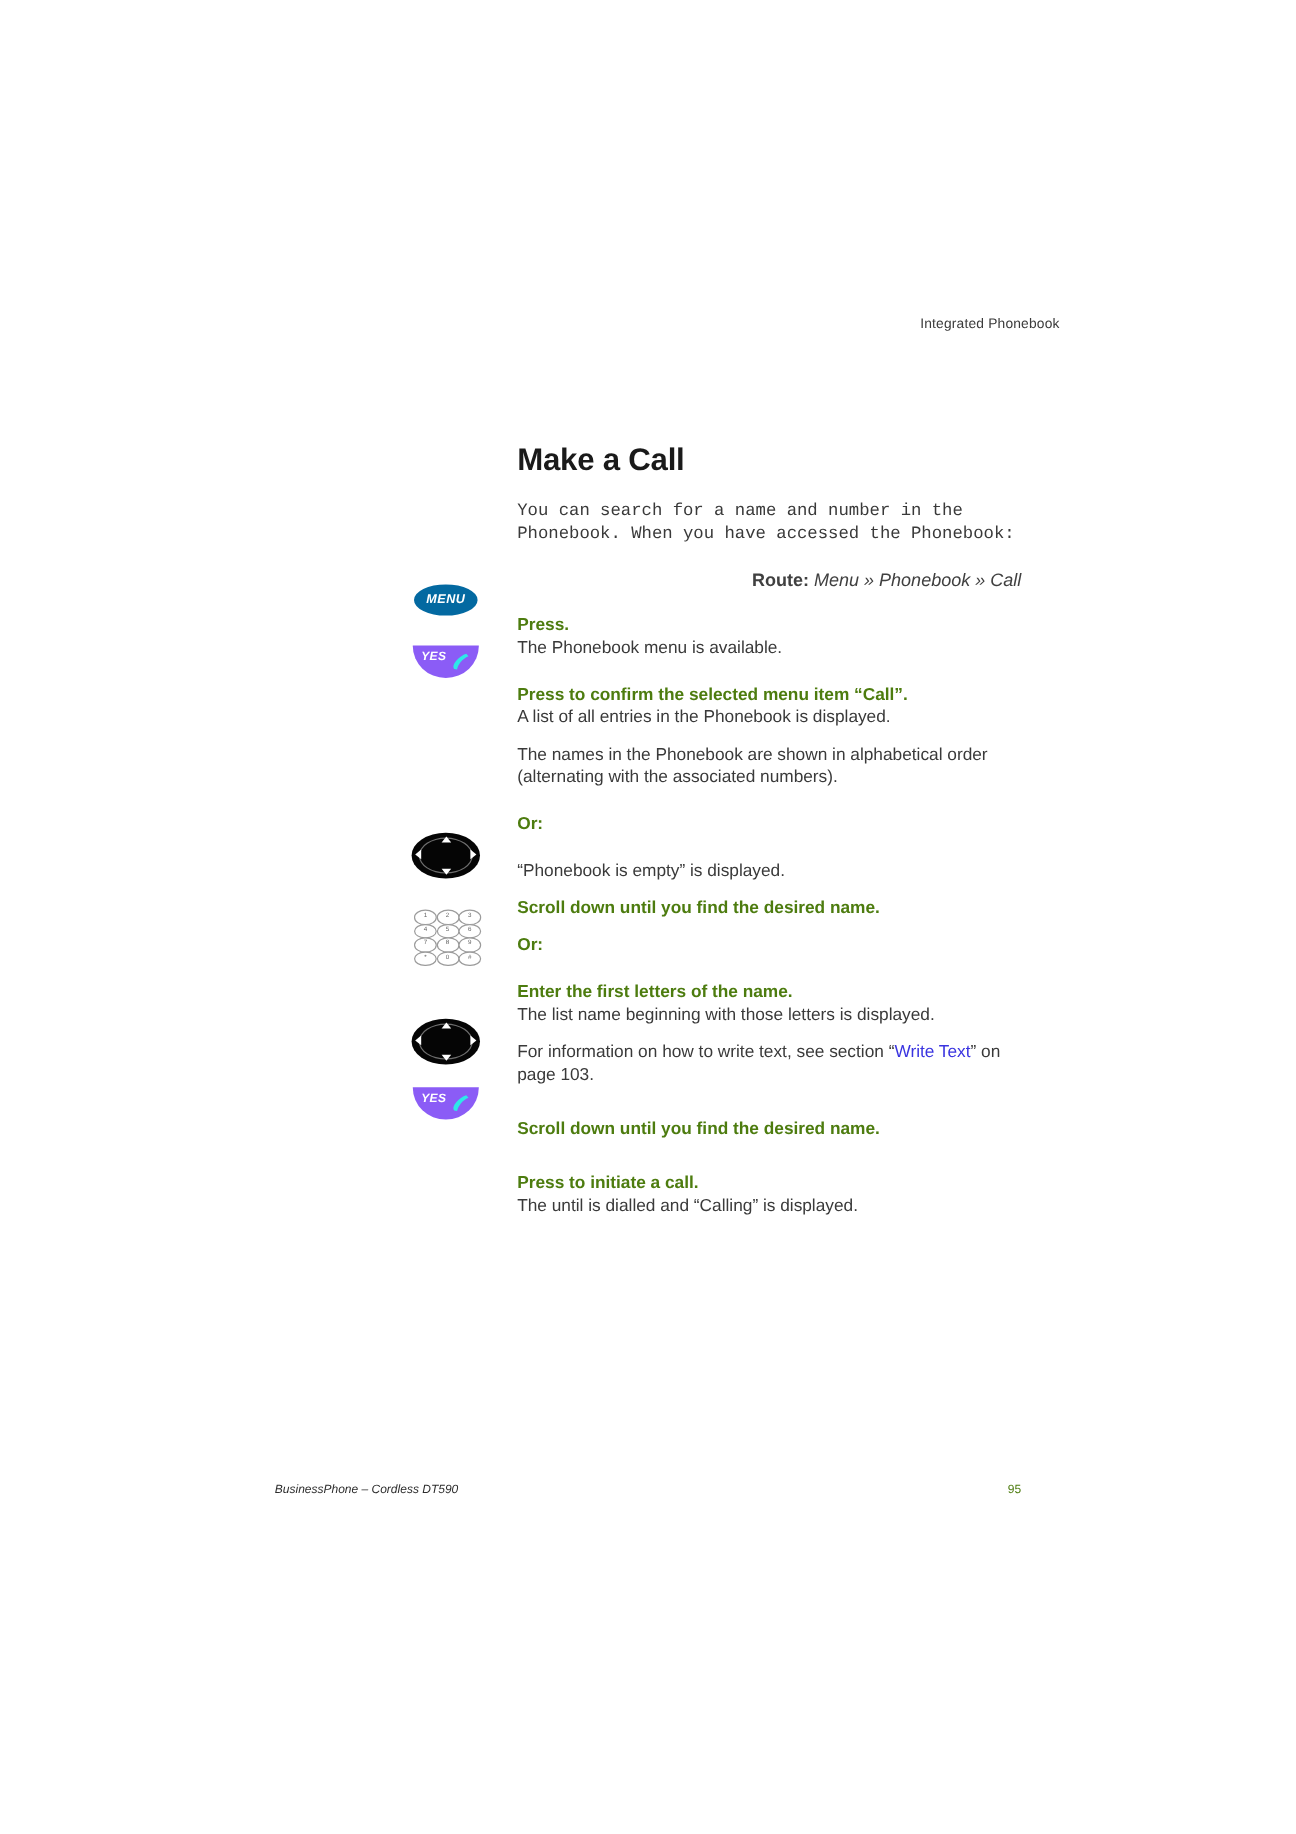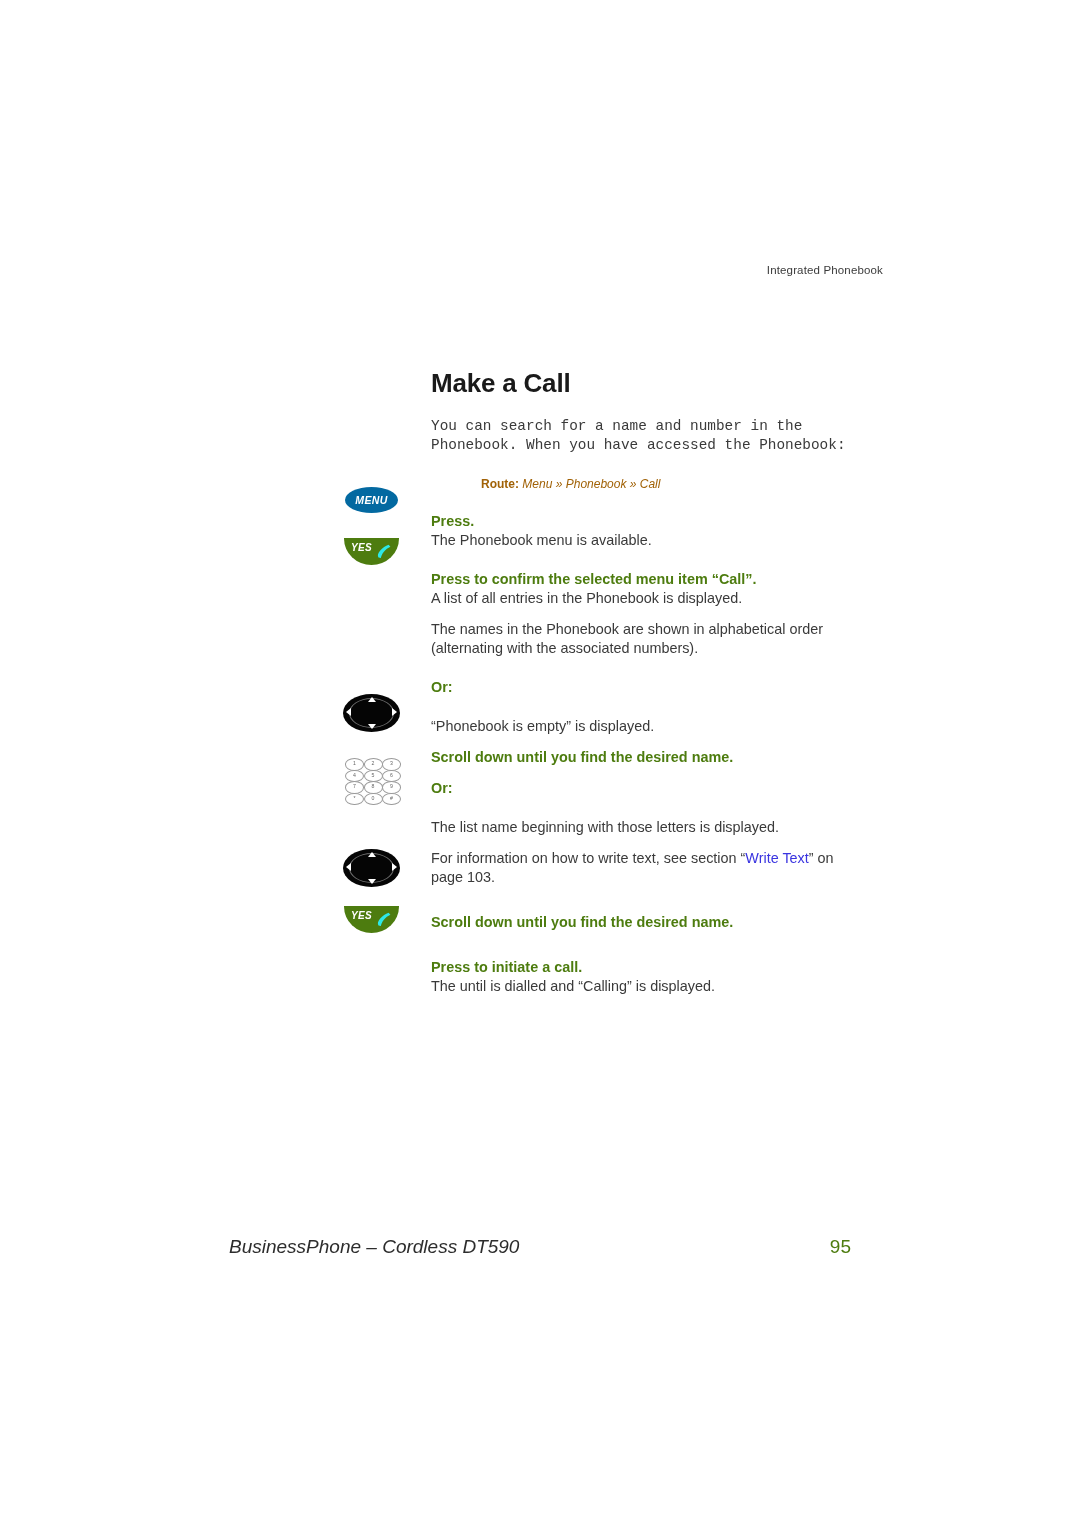--- a/index.html
+++ b/index.html
@@ -57,24 +57,25 @@
     margin: 0;
     font-size: 14.4px;
     line-height: 18.6px;
     color: #3a3a3a;
   }
 
   .intro { margin-bottom: 21px; font-family: Liberation Mono, monospace; }
 
   .route-line {
     margin-left: 50px;
-    font-size: 12px;
+    font-size: 15px;
     font-style: italic;
-    color: #a16207;
+    color: #404040;
     margin-bottom: 18px;
+    text-align: right;
   }
   .route-line .route-label {
     font-weight: bold;
     font-style: normal;
   }
 
   
   .step {
     position: relative;
     min-height: 18px;
@@ -140,21 +141,21 @@
     font-weight: bold;
     letter-spacing: 0.4px;
     transform: translateY(-0.5px);
   }
 
   
   .key-yes {
     position: relative;
     width: 55px;
     height: 27px;
-    background: #4d7c0f;
+    background: #8b5cf6;
     border-radius: 0 0 28px 28px / 0 0 27px 27px;
     overflow: hidden;
   }
   .key-yes .yes-label {
     position: absolute;
     left: 7px;
     top: 4px;
     color: #ffffff;
     font-size: 10px;
     font-style: italic;
@@ -239,21 +240,21 @@
 
   
   .footer {
     position: absolute;
     left: 229px;
     top: 1236px;
     width: 622px;
     display: flex;
     justify-content: space-between;
     align-items: baseline;
-    font-size: 19px;
+    font-size: 10px;
   }
   .footer .doc-name {
     font-style: italic;
     color: #2d2d2d;
   }
   .footer .page-number {
     font-style: normal;
     color: #4d7c0f;
   }
 </style>
@@ -369,20 +370,21 @@
       <div class="lead">Scroll down until you find the desired name.</div>
     </div>
 
     <div class="gap-s"></div>
 
     <div class="lead">Or:</div>
 
     <div class="gap-m"></div>
 
     <div class="step">
+      <div class="lead">Enter the first letters of the name.</div>
       <div class="sub">The list name beginning with those letters is displayed.</div>
     </div>
 
     <div class="gap-s"></div>
 
     <p class="para"><span>For information on how to write text, see section “</span><span class="xref">Write Text</span><span>” on page 103.</span></p>
 
     <div class="gap-l"></div>
 
     <div class="step">

